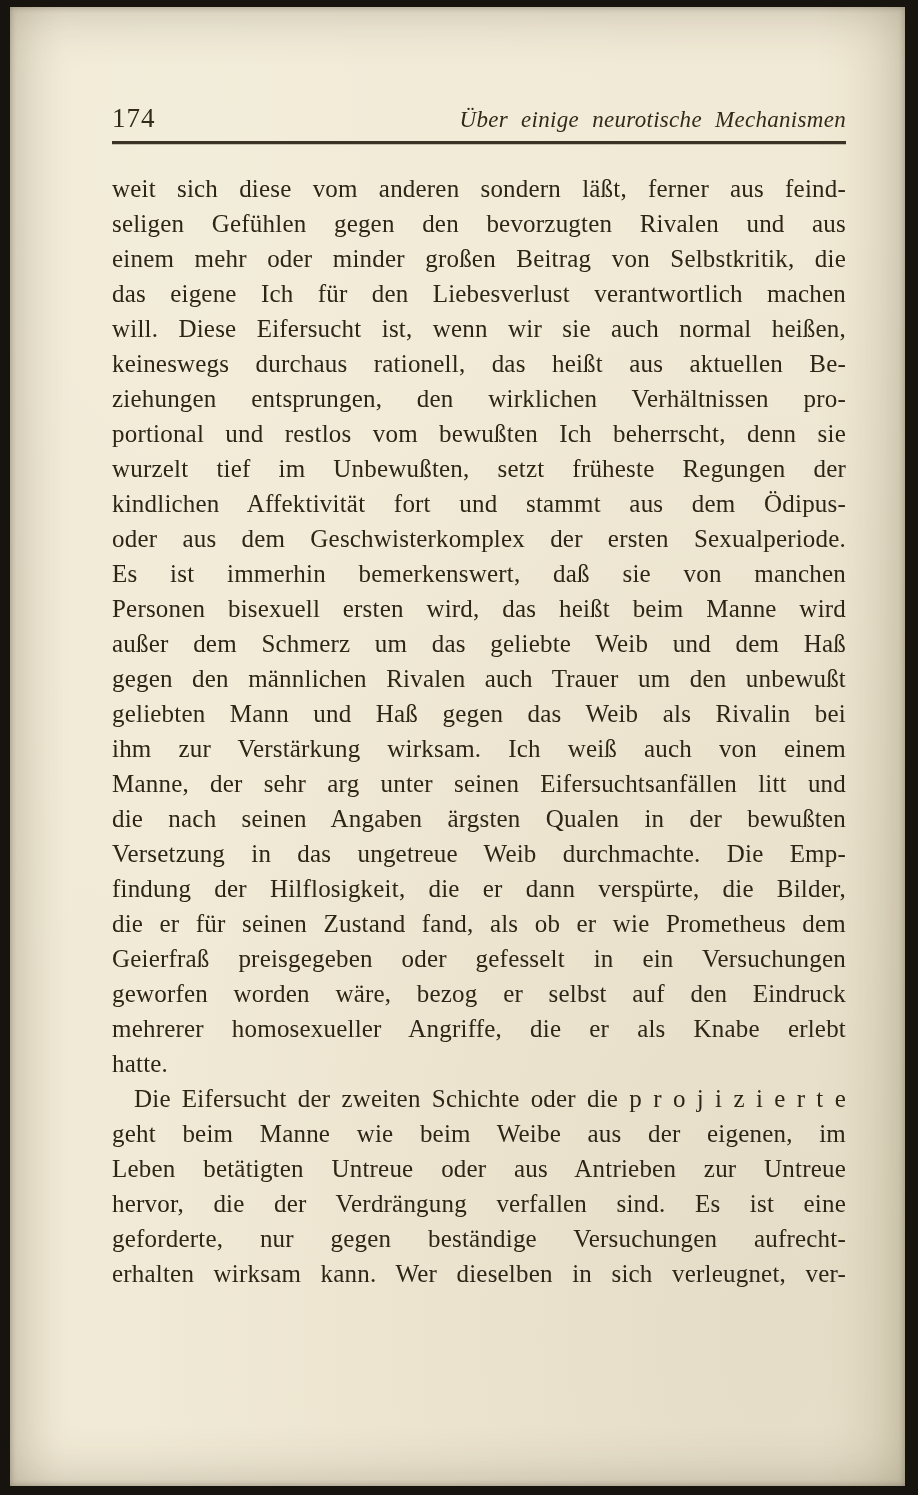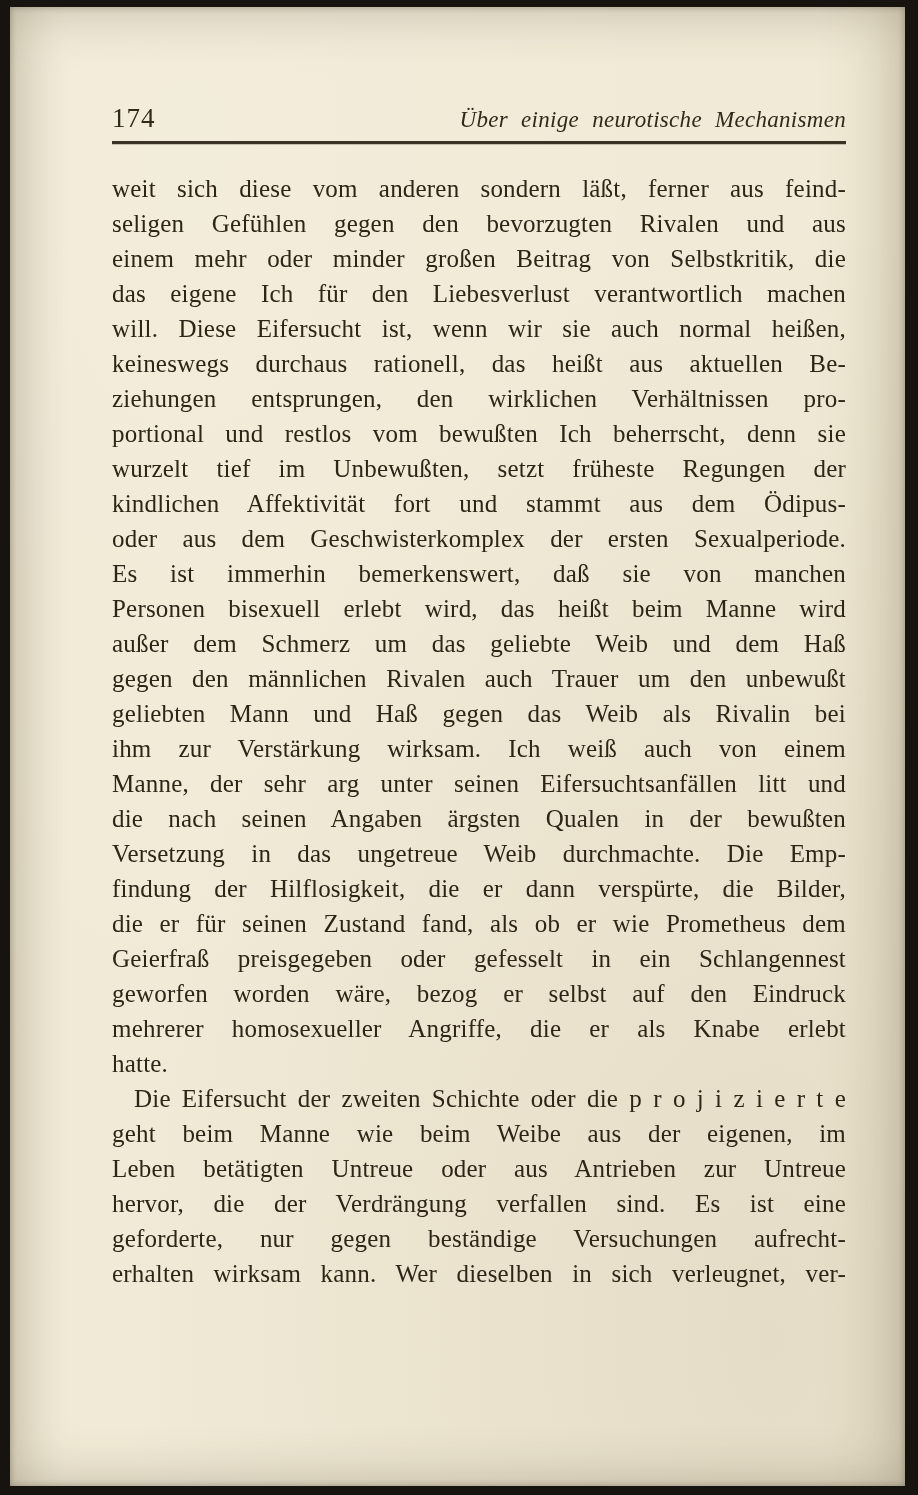--- a/index.html
+++ b/index.html
@@ -89,31 +89,31 @@
         <div class="line">einem mehr oder minder großen Beitrag von Selbstkritik, die</div>
         <div class="line">das eigene Ich für den Liebesverlust verantwortlich machen</div>
         <div class="line">will. Diese Eifersucht ist, wenn wir sie auch normal heißen,</div>
         <div class="line">keineswegs durchaus rationell, das heißt aus aktuellen Be-</div>
         <div class="line">ziehungen entsprungen, den wirklichen Verhältnissen pro-</div>
         <div class="line">portional und restlos vom bewußten Ich beherrscht, denn sie</div>
         <div class="line">wurzelt tief im Unbewußten, setzt früheste Regungen der</div>
         <div class="line">kindlichen Affektivität fort und stammt aus dem Ödipus-</div>
         <div class="line">oder aus dem Geschwisterkomplex der ersten Sexualperiode.</div>
         <div class="line">Es ist immerhin bemerkenswert, daß sie von manchen</div>
-        <div class="line">Personen bisexuell erlebt wird, das heißt beim Manne wird</div>
+        <div class="line">Personen bisexuell ersten wird, das heißt beim Manne wird</div>
         <div class="line">außer dem Schmerz um das geliebte Weib und dem Haß</div>
         <div class="line">gegen den männlichen Rivalen auch Trauer um den unbewußt</div>
         <div class="line">geliebten Mann und Haß gegen das Weib als Rivalin bei</div>
         <div class="line">ihm zur Verstärkung wirksam. Ich weiß auch von einem</div>
         <div class="line">Manne, der sehr arg unter seinen Eifersuchtsanfällen litt und</div>
         <div class="line">die nach seinen Angaben ärgsten Qualen in der bewußten</div>
         <div class="line">Versetzung in das ungetreue Weib durchmachte. Die Emp-</div>
         <div class="line">findung der Hilflosigkeit, die er dann verspürte, die Bilder,</div>
         <div class="line">die er für seinen Zustand fand, als ob er wie Prometheus dem</div>
-        <div class="line">Geierfraß preisgegeben oder gefesselt in ein Schlangennest</div>
+        <div class="line">Geierfraß preisgegeben oder gefesselt in ein Versuchungen</div>
         <div class="line">geworfen worden wäre, bezog er selbst auf den Eindruck</div>
         <div class="line">mehrerer homosexueller Angriffe, die er als Knabe erlebt</div>
         <div class="line lastline">hatte.</div>
       </div>
       <div class="para">
         <div class="line indent">Die Eifersucht der zweiten Schichte oder die p r o j i z i e r t e</div>
         <div class="line">geht beim Manne wie beim Weibe aus der eigenen, im</div>
         <div class="line">Leben betätigten Untreue oder aus Antrieben zur Untreue</div>
         <div class="line">hervor, die der Verdrängung verfallen sind. Es ist eine</div>
         <div class="line">geforderte, nur gegen beständige Versuchungen aufrecht-</div>

